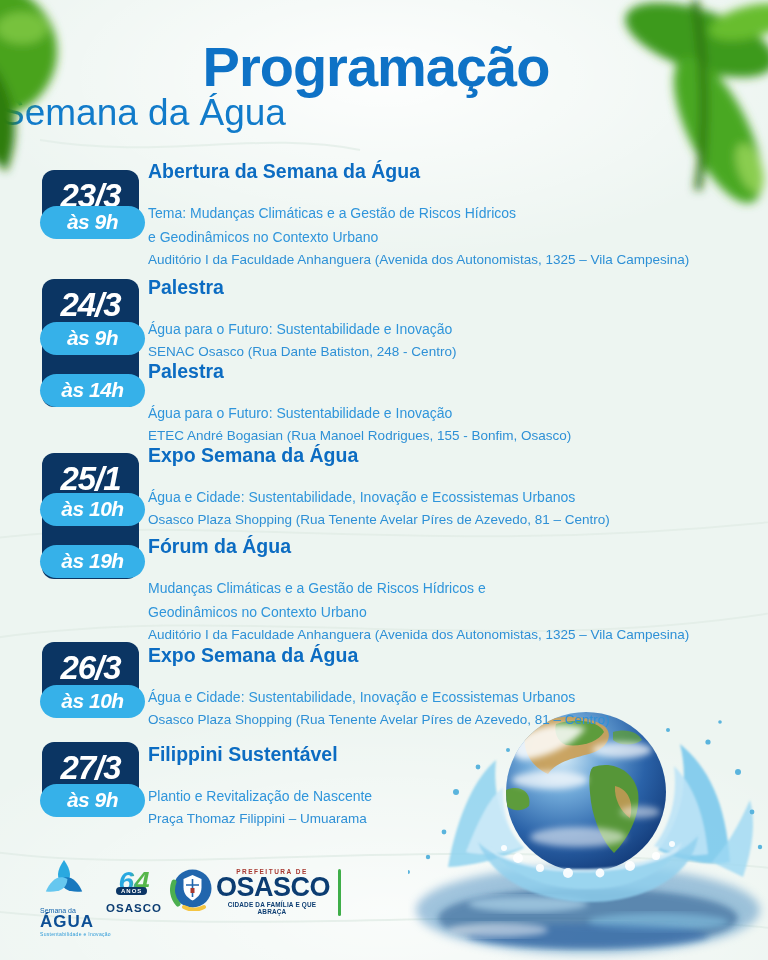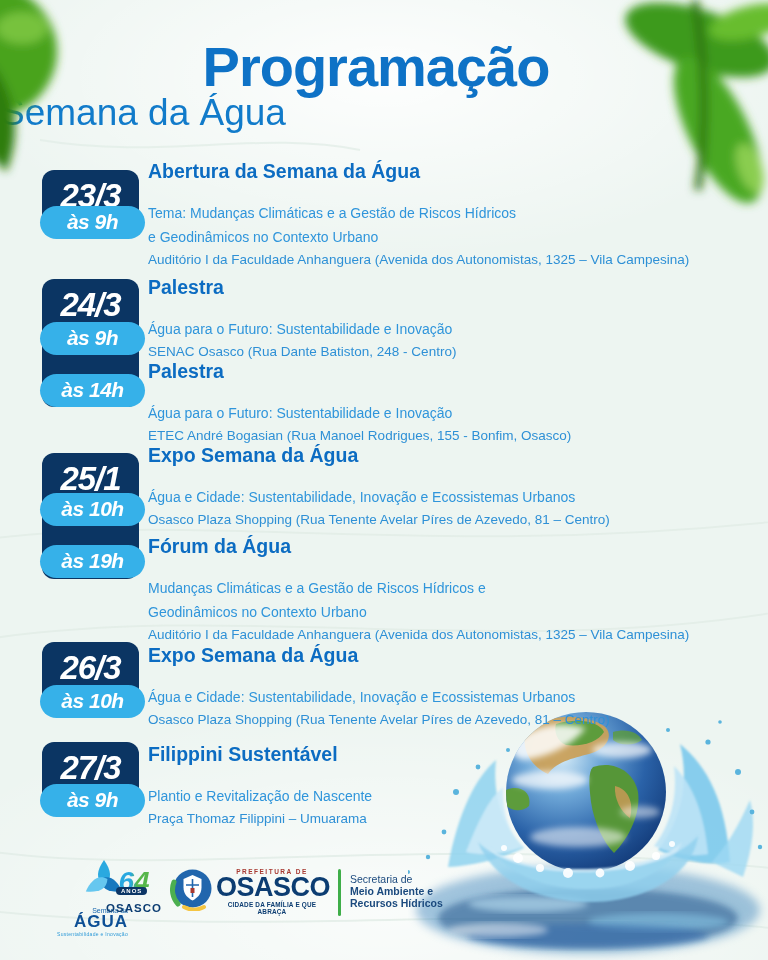--- a/index.html
+++ b/index.html
@@ -20,21 +20,21 @@
   .navy{position:absolute;left:2px;width:97px;background:#0b3563;border-radius:12px;}
   .date-label{font-style:italic;font-weight:800;font-size:33px;line-height:1;color:#ffffff;text-align:center;padding-top:9px;letter-spacing:-1px;}
   .pill{position:absolute;left:0;width:105px;height:33px;border-radius:17px;background:#36b1e9;color:#fff;
         font-style:italic;font-weight:800;font-size:21px;line-height:32px;text-align:center;letter-spacing:-0.5px;}
   .entry{position:absolute;left:108px;width:602px;}
   .entry h3{margin:0;font-size:19.5px;line-height:22px;font-weight:700;color:#0c6cc2;}
   .entry .desc{margin:19px 0 0;font-size:14px;line-height:24px;font-weight:400;color:#2f95db;white-space:pre-line;}
   .entry .loc{margin:3px 0 0;font-size:13.5px;line-height:16px;color:#2e90d6;}
   
   .footer-item{position:absolute;z-index:3;}
-  .semana-logo{left:28px;top:860px;width:100px;text-align:right;color:#0d4f95;}
+  .semana-logo{left:40px;top:860px;width:100px;text-align:left;color:#0d4f95;}
   .semana-small{font-size:7px;color:#1565ad;display:block;margin-top:1px;}
   .semana-name{font-size:17px;font-weight:800;letter-spacing:1px;display:block;line-height:16px;}
   .semana-tag{font-size:5px;color:#2e9ad8;display:block;margin-top:1px;letter-spacing:.3px;}
   .logo64{left:100px;top:862px;width:68px;text-align:center;}
   .logo64 .num{font-size:28px;line-height:40px;font-weight:800;font-style:italic;
       background:linear-gradient(90deg,#29a8e0 40%,#56b64a 60%);-webkit-background-clip:text;background-clip:text;color:transparent;text-align:center;}
   .logo64 .anos{position:absolute;top:25px;left:16px;background:#0c3666;color:#fff;font-size:6px;font-weight:700;
       padding:1px 5px;border-radius:6px;letter-spacing:1px;}
   .logo64 .city{display:block;font-size:11.5px;font-weight:800;color:#0c3d72;letter-spacing:1px;margin-top:0px;}
   .crest{left:170px;top:866px;}
@@ -300,19 +300,14 @@
   </div>
 
   <div class="footer-item pref">
     <span class="over">PREFEITURA DE</span>
     <span class="name">OSASCO</span>
     <span class="tag">CIDADE DA FAMÍLIA E QUE ABRAÇA</span>
   </div>
 
   <div class="footer-item divider"></div>
 
-  <div class="footer-item secretaria">
-    <span class="r">Secretaria de</span>
-    <span class="b">Meio Ambiente e</span>
-    <span class="b">Recursos Hídricos</span>
-  </div>
 
 </div>
 
 </body></html>

